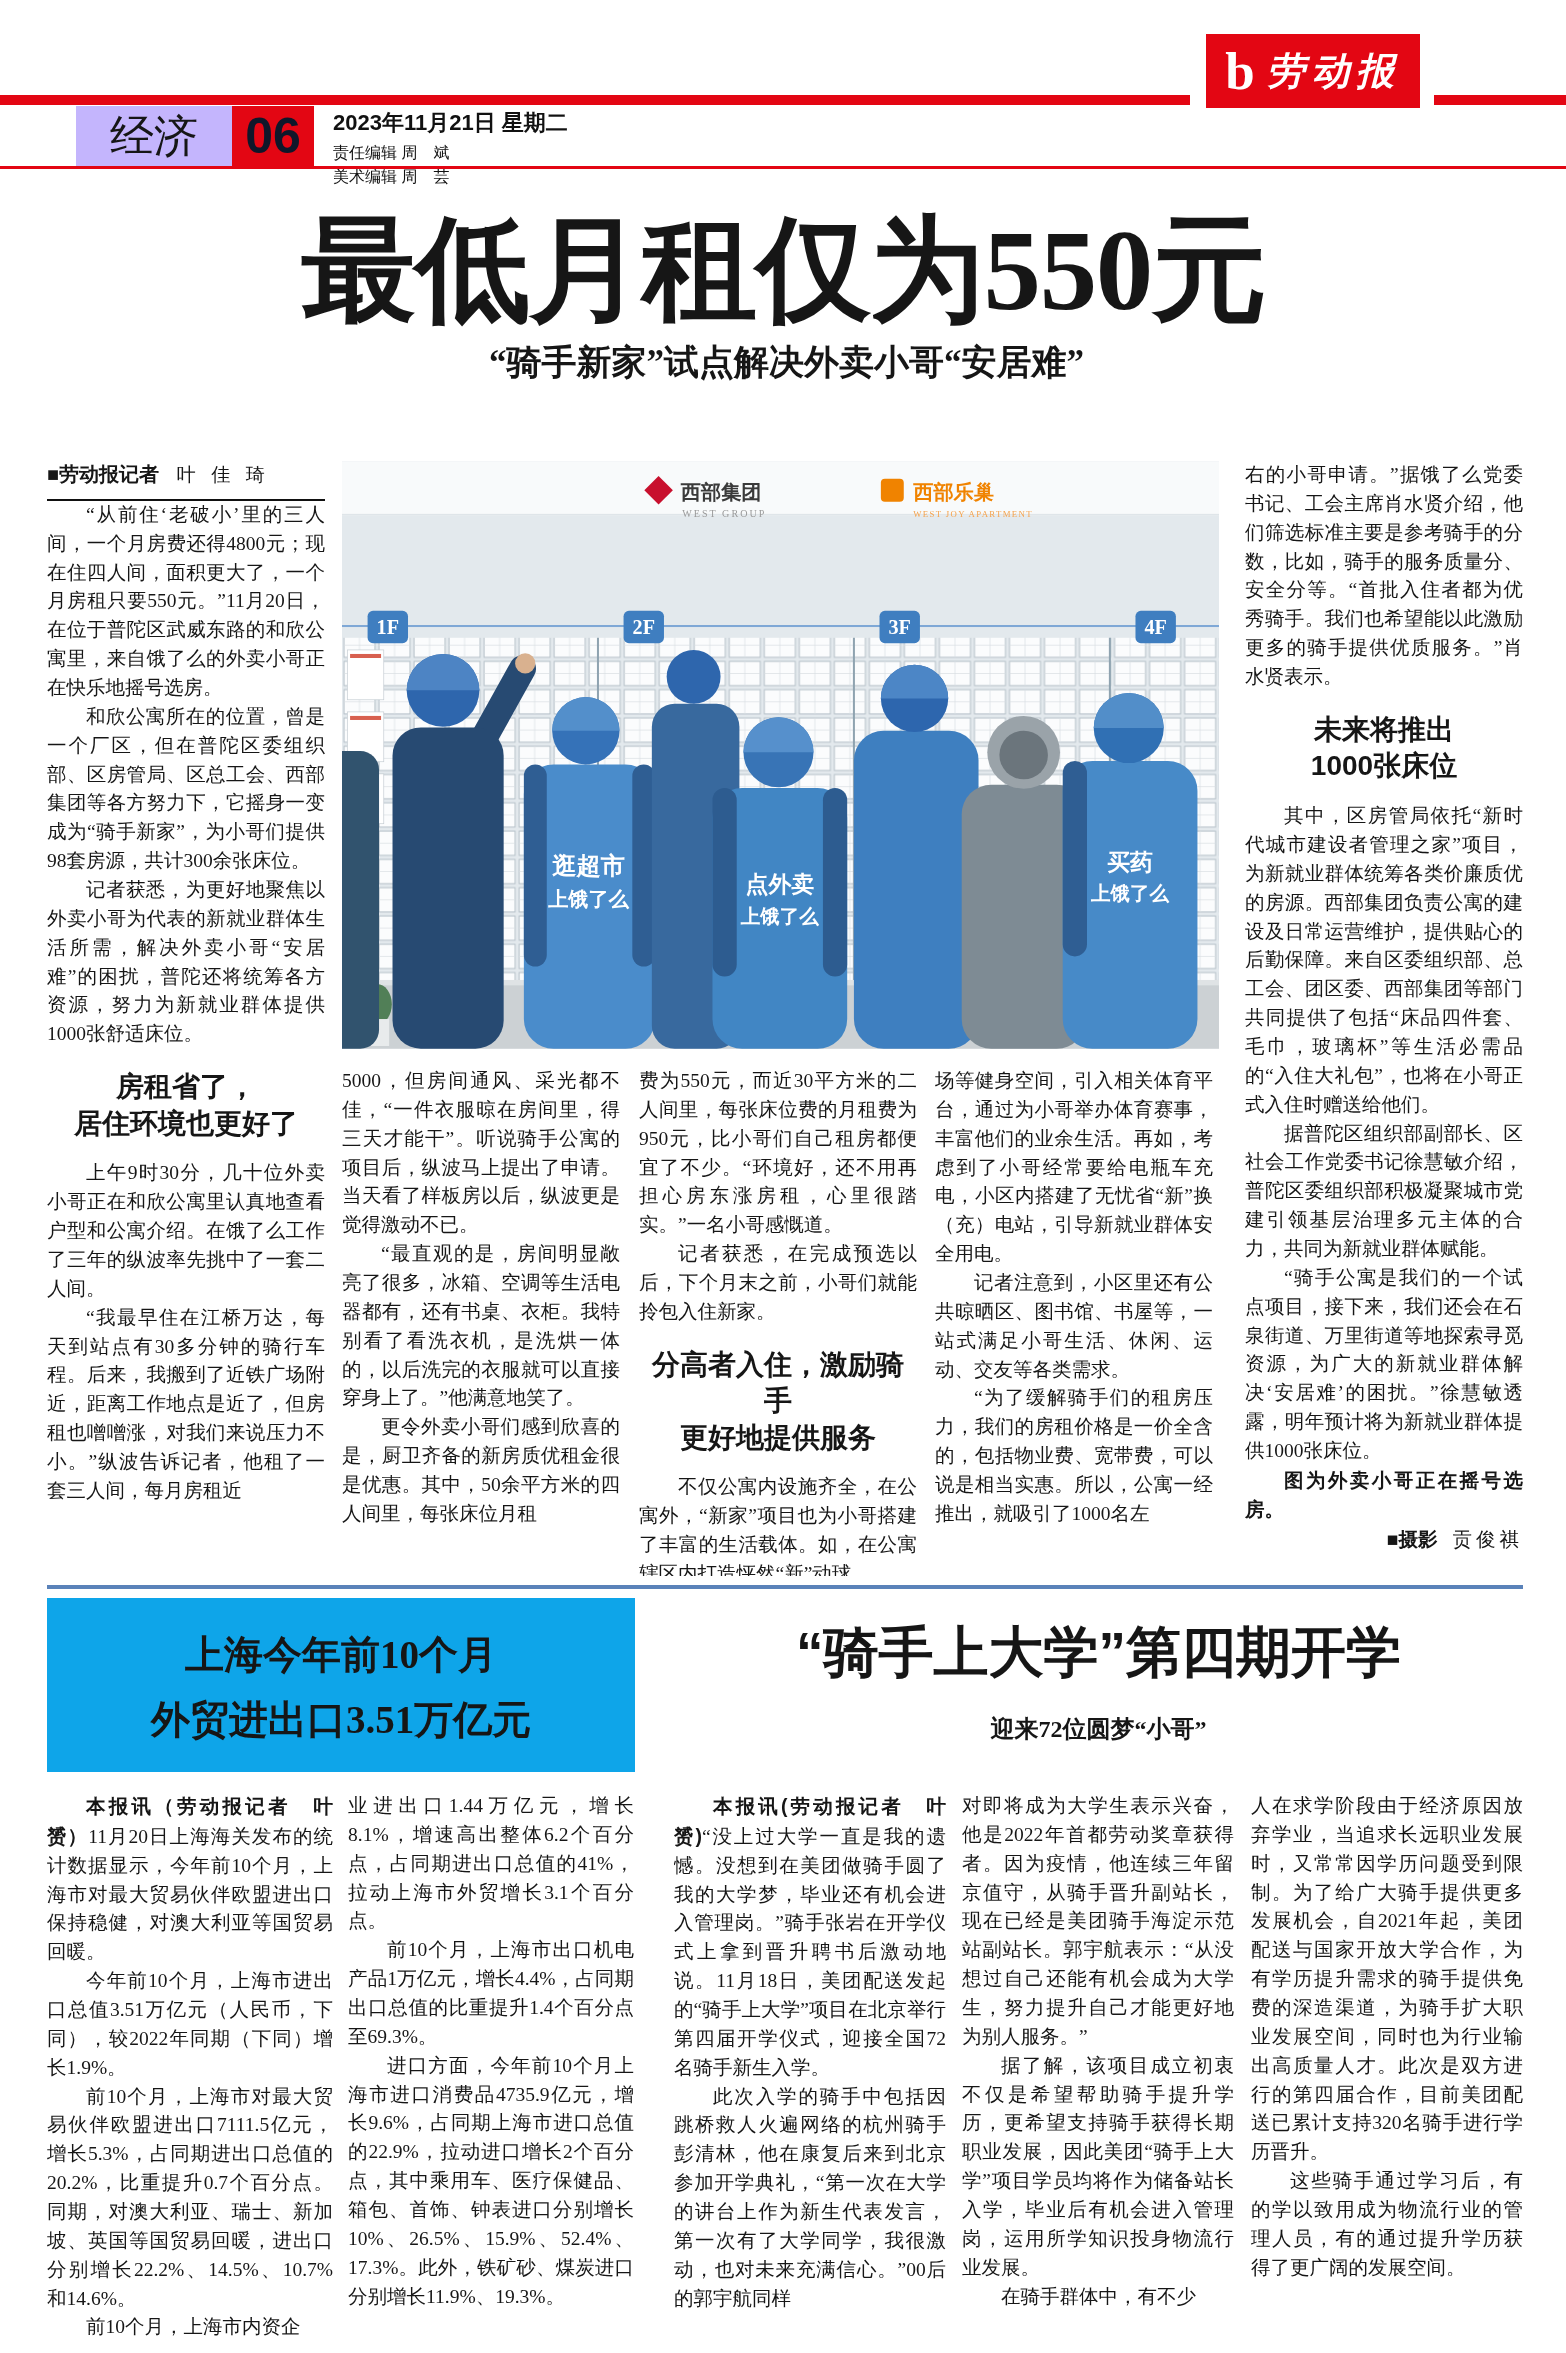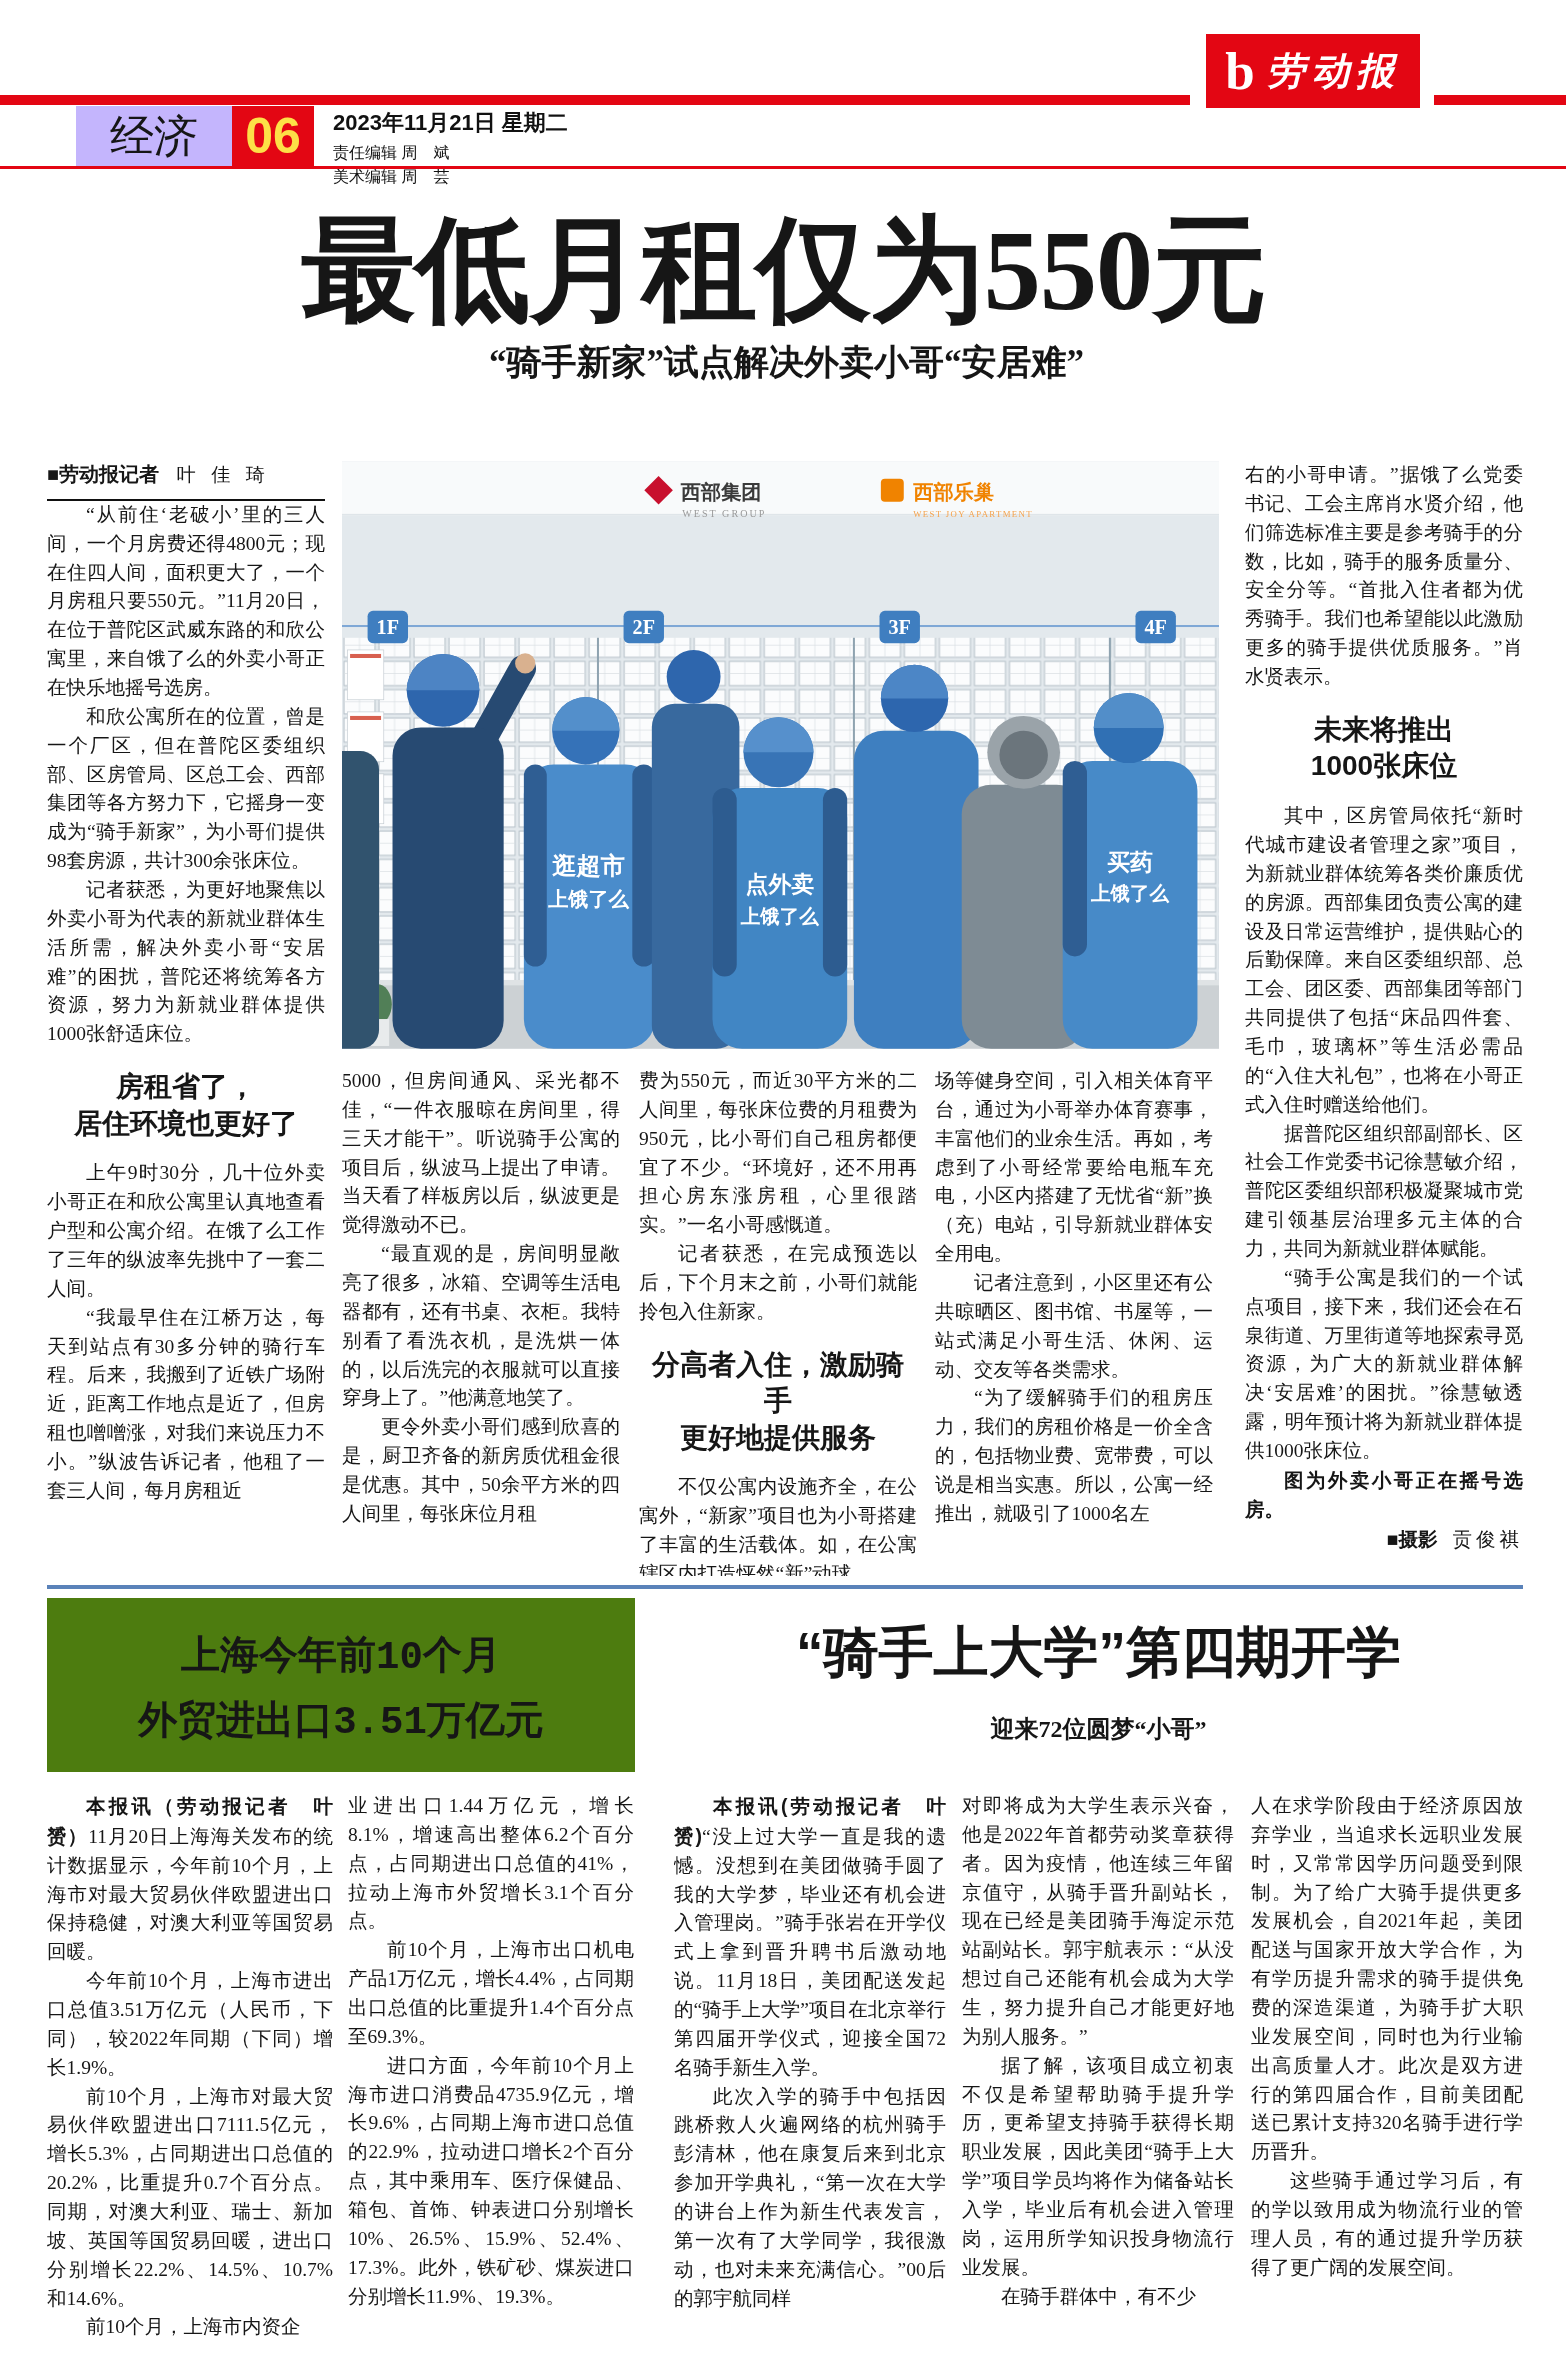--- a/index.html
+++ b/index.html
@@ -7,21 +7,21 @@
         font-family:"Liberation Serif","DejaVu Serif",serif;color:#161616;}
   
   .redbar{position:absolute;top:95px;height:10px;background:#e30613;}
   .logobox{position:absolute;left:1206px;top:34px;width:214px;height:74px;background:#e30613;
            display:flex;align-items:center;justify-content:center;gap:12px;}
   .logo-b{color:#ffffff;font-size:53px;font-weight:bold;font-family:"Liberation Serif",serif;line-height:1;}
   .logo-text{color:#ffffff;font-size:38px;font-weight:bold;font-style:italic;letter-spacing:6.7px;
              font-family:"Liberation Serif",serif;}
   .sectionbox{position:absolute;left:76px;top:106px;width:156px;height:61px;background:#c4b5fd;
               text-align:center;font-size:44px;line-height:61px;font-family:"Liberation Serif",serif;}
-  .pagenum{position:absolute;left:232px;top:106px;width:82px;height:61px;background:#e30613;color:#fde047;
+  .pagenum{position:absolute;left:232px;top:106px;width:82px;height:61px;background:#e30613;color:#0f172a;
            font-family:"Liberation Sans",sans-serif;font-weight:bold;font-size:50px;line-height:61px;text-align:center;}
   .edinfo{position:absolute;left:333px;top:108px;font-family:"Liberation Sans",sans-serif;color:#111;}
   .edinfo .d{font-size:22px;font-weight:bold;margin-bottom:4.7px;}
   .edinfo .e{font-size:16px;margin-bottom:3.4px;}
   .hrule{position:absolute;left:0;top:166px;width:1567px;height:2.7px;background:#e30613;}
   
   .mainhead{position:absolute;left:0;top:193px;width:1567px;margin:0;text-align:center;
             font-size:115px;font-weight:bold;font-family:"Liberation Serif",serif;letter-spacing:-1.3px;}
   .subhead{position:absolute;left:0;top:336px;width:1567px;margin:3px;text-align:center;
            font-size:35px;font-weight:bold;font-family:"Liberation Serif",serif;}
@@ -41,22 +41,22 @@
   .firstgap{margin-top:108px;}
   .lead-b{font-family:"Liberation Sans",sans-serif;font-weight:bold;}
   .caption{font-weight:bold;font-family:"Liberation Sans",sans-serif;}
   .credit{display:flex;justify-content:flex-end;gap:15px;font-size:19.5px;margin-top:2.7px;}
   .credit .cl{font-family:"Liberation Sans",sans-serif;font-weight:bold;}
   .credit .cn{letter-spacing:4px;}
   
   .photo{position:absolute;left:342px;top:461px;width:877px;height:588px;}
   
   .bluerule{position:absolute;left:47px;top:1585px;width:1476px;height:4px;background:#5a82b9;}
-  .creambox{position:absolute;left:47px;top:1598px;width:588px;height:174px;background:#4d7c0f;
-            text-align:center;font-family:Liberation Mono, monospace;font-weight:bold;}
+  .creambox{position:absolute;left:47px;top:1598px;width:588px;height:174px;background:#0ea5e9;
+            text-align:center;font-family:Liberation Serif, serif;font-weight:bold;}
   .creambox .l1{font-size:39px;margin-top:30px;}
   .creambox .l2{font-size:39px;margin-top:10.8px;}
   #tA{left:47px;top:1792px;width:286px;height:561px;}
   #tB{left:348px;top:1792px;width:286px;height:561px;}
   .unihead{position:absolute;left:674px;top:1616px;width:849px;margin:0;text-align:center;
            font-size:55px;font-weight:bold;font-family:Liberation Sans, sans-serif;}
   .unisub{position:absolute;left:674px;top:1713px;width:849px;margin:0;text-align:center;
           font-size:24px;font-weight:bold;font-family:"Liberation Serif",serif;}
   #uA{left:674px;top:1792px;width:272px;height:561px;}
   #uB{left:962px;top:1792px;width:272px;height:561px;}

